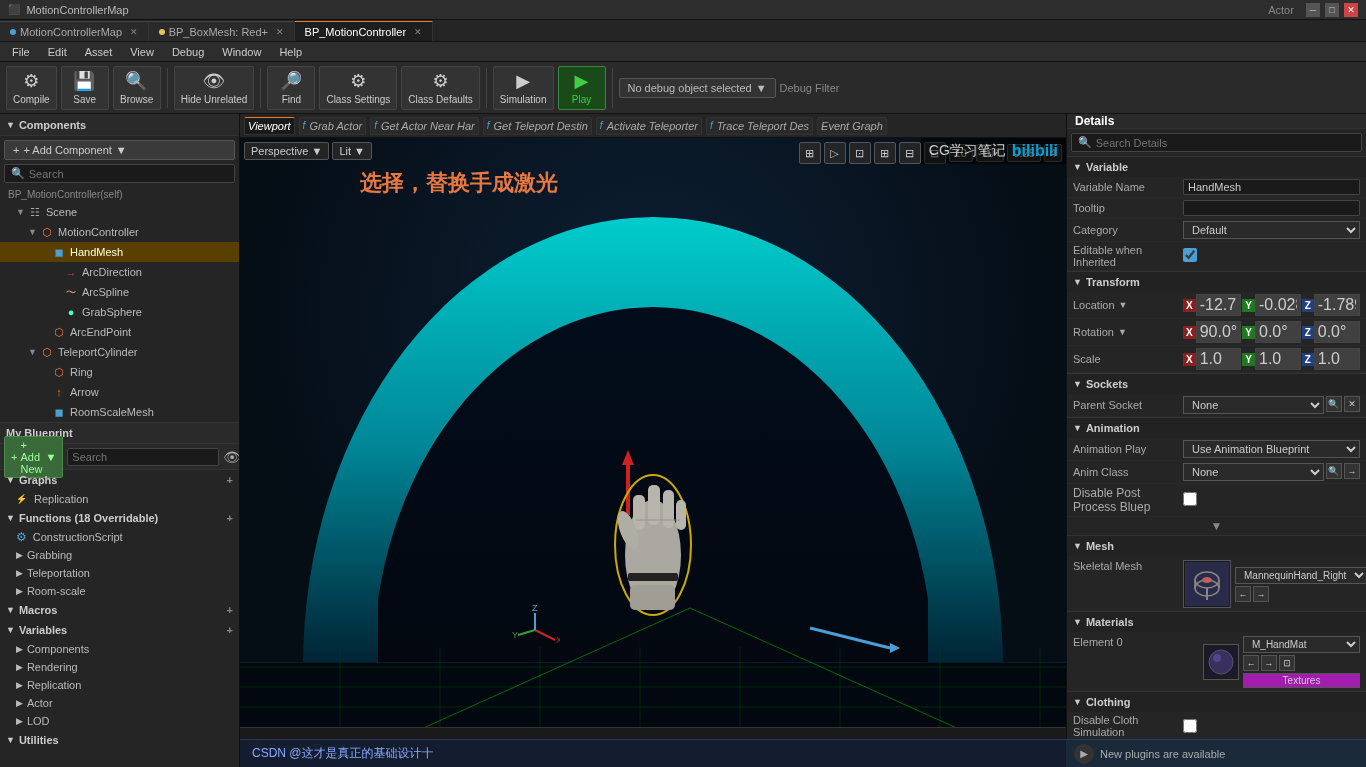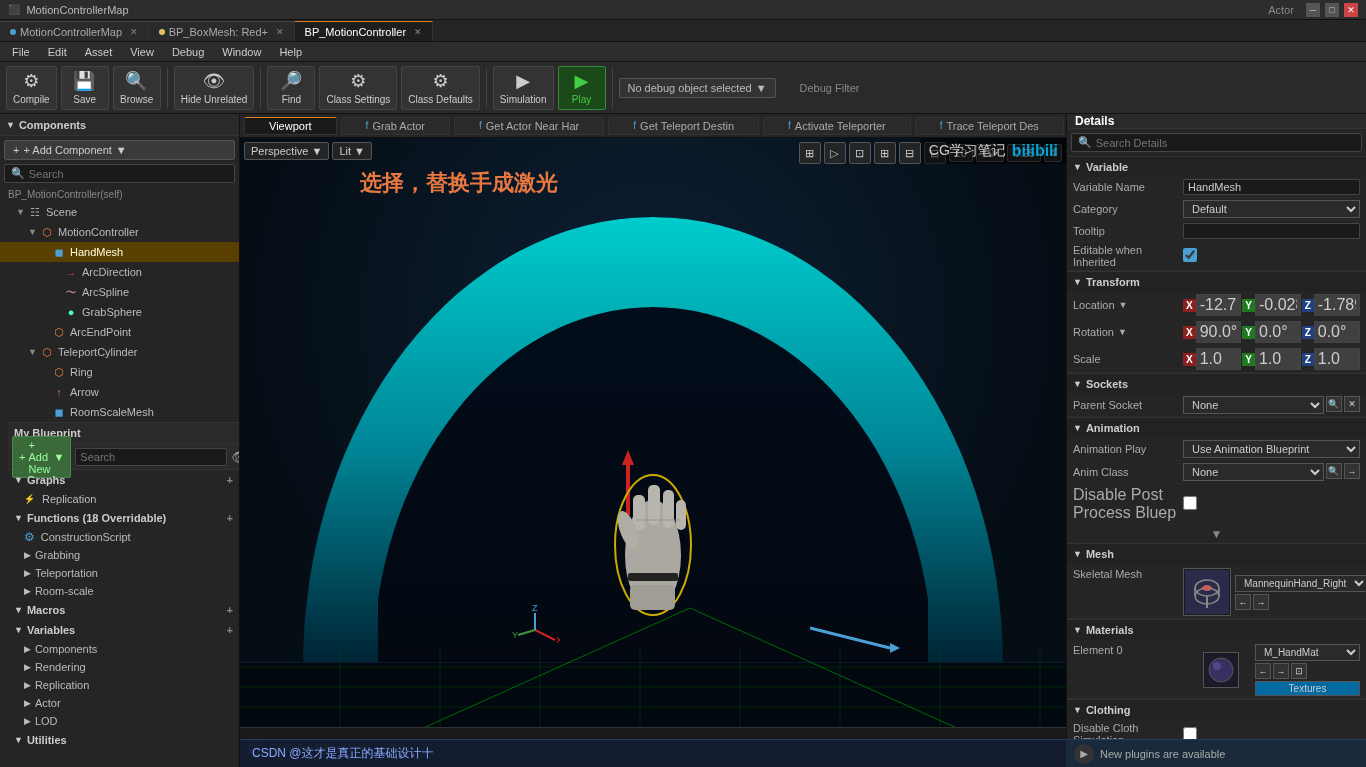--- a/index.html
+++ b/index.html
@@ -49,21 +49,21 @@
     .tree-icon { width: 14px; height: 14px; margin-right: 4px; flex-shrink: 0; display: flex; align-items: center; justify-content: center; }
     .tree-icon.mesh { color: #4a9fd4; }
     .tree-icon.arrow-comp { color: #c44; }
     .tree-icon.sphere { color: #4fc; }
     .indent1 { padding-left: 16px; }
     .indent2 { padding-left: 28px; }
     .indent3 { padding-left: 40px; }
     .indent4 { padding-left: 52px; }
 
     
-    #blueprint-panel { flex: 1; overflow-y: auto; margin-left: 8px; }
+    #blueprint-panel { flex: 1; overflow-y: auto; }
     .bp-header { height: 22px; background: #2a2a2a; display: flex; align-items: center; padding: 0 6px; font-size: 11px; font-weight: bold; color: #ccc; border-bottom: 1px solid #333; border-top: 1px solid #333; }
     .bp-toolbar { height: 26px; display: flex; align-items: center; padding: 0 4px; gap: 4px; background: #2a2a2a; border-bottom: 1px solid #333; }
     .bp-toolbar .add-new-btn { display: flex; align-items: center; gap: 3px; padding: 2px 6px; background: #3a6a3a; border: 1px solid #4a8a4a; border-radius: 2px; cursor: pointer; color: #9f9; font-size: 11px; }
     .bp-toolbar input { flex: 1; background: #1a1a1a; border: 1px solid #444; color: #ccc; padding: 2px 4px; font-size: 11px; outline: none; border-radius: 2px; }
 
     .section-header { display: flex; align-items: center; padding: 2px 6px; font-size: 11px; font-weight: bold; color: #ccc; cursor: pointer; height: 20px; }
     .section-plus { margin-left: auto; color: #888; cursor: pointer; }
 
     .bp-item { display: flex; align-items: center; padding: 1px 6px 1px 16px; font-size: 11px; color: #bbb; height: 18px; cursor: pointer; }
     .bp-item .icon-circle { width: 10px; height: 10px; border-radius: 50%; margin-right: 6px; flex-shrink: 0; }
@@ -92,29 +92,29 @@
     .xyz-label { font-size: 10px; font-weight: bold; padding: 1px 3px; color: #fff; }
     .xyz-label.x { background: #8b2020; }
     .xyz-label.y { background: #207820; }
     .xyz-label.z { background: #204080; }
     .xyz-input { background: #404040; border: 1px solid #444; color: #ccc; font-size: 16px; padding: 1px 3px; width: 100%; outline: none; }
 
     .mesh-preview { width: 48px; height: 48px; background: #1a1a1a; border: 1px solid #555; display: flex; align-items: center; justify-content: center; overflow: hidden; flex-shrink: 0; }
     .mesh-name-select { background: #2a2a2a; border: 1px solid #555; color: #ccc; font-size: 10px; flex: 1; padding: 1px 4px; }
     .icon-btn { width: 16px; height: 16px; background: #333; border: 1px solid #555; cursor: pointer; display: flex; align-items: center; justify-content: center; font-size: 9px; color: #ccc; }
 
-    .materials-row { display: flex; align-items: center; gap: 16px; padding-left: 20px; }
+    .materials-row { display: flex; align-items: center; gap: 4px; padding-left: 20px; }
     .mat-thumb { width: 36px; height: 36px; background: #1a1a1a; border: 1px solid #555; flex-shrink: 0; display: flex; align-items: center; justify-content: center; }
     .mat-controls { display: flex; flex-direction: column; gap: 2px; flex: 1; }
-    .textures-btn { background: #0369a1; border: 1px solid #555; color: #ccc; font-size: 10px; padding: 1px 4px; cursor: pointer; }
+    .textures-btn { background: #a21caf; border: 1px solid #555; color: #ccc; font-size: 10px; padding: 1px 4px; cursor: pointer; }
 
     
     #viewport-area { flex: 1; display: flex; flex-direction: column; background: #1a1a1a; overflow: hidden; }
     #viewport-tabs { height: 24px; background: #252525; display: flex; align-items: center; padding: 0 4px; gap: 4px; border-bottom: 1px solid #111; overflow-x: auto; }
-    .vp-tab { padding: 2px 24px; font-size: 11px; cursor: pointer; color: #aaa; background: #2a2a2a; border: 1px solid #333; border-radius: 2px 2px 0 0; display: flex; align-items: center; gap: 4px; white-space: nowrap; }
+    .vp-tab { padding: 2px 3px; font-size: 11px; cursor: pointer; color: #aaa; background: #2a2a2a; border: 1px solid #333; border-radius: 2px 2px 0 0; display: flex; align-items: center; gap: 4px; white-space: nowrap; font-style: italic; }
     .vp-tab .f-icon { color: #4a9fd4; font-size: 10px; }
 
     #viewport-3d { flex: 1; position: relative; background: radial-gradient(ellipse at center, #0a1a2a 0%, #050d15 100%); overflow: hidden; }
 
     
     .vp-toolbar { position: absolute; top: 4px; left: 4px; display: flex; gap: 3px; }
     .vp-tb-btn { background: rgba(40,40,40,0.85); border: 1px solid #555; color: #ccc; padding: 2px 6px; font-size: 11px; cursor: pointer; border-radius: 2px; display: flex; align-items: center; gap: 3px; }
     .vp-toolbar-right { position: absolute; top: 4px; right: 4px; display: flex; gap: 3px; align-items: center; }
     .vp-tb-icon { background: rgba(40,40,40,0.85); border: 1px solid #555; color: #ccc; width: 22px; height: 22px; cursor: pointer; border-radius: 2px; display: flex; align-items: center; justify-content: center; font-size: 11px; }
     .vp-num { background: rgba(40,40,40,0.85); border: 1px solid #555; color: #ccc; padding: 2px 5px; font-size: 11px; border-radius: 2px; }
@@ -216,21 +216,21 @@
   </div>
   <div class="tb-btn" style="background:#1a4a1a; border-color:#3a8a3a;">
     <span class="icon" style="color:#4c4;">▶</span>
     <span style="color:#4c4;">Play</span>
   </div>
   <div class="tb-sep"></div>
   <div class="tb-btn-debug">
     <span>No debug object selected</span>
     <span>▼</span>
   </div>
-  <div style="margin-left:20px; font-size:11px; color:#888;">Debug Filter</div>
+  <div style="margin-left:0; font-size:11px; color:#888;">Debug Filter</div>
 </div>
 
 <div id="main">
 
   <div id="left-panel">
 
     <div id="components-panel">
       <div class="panel-header">
         <span class="expand-arrow">▼</span>
         <span>Components</span>
@@ -548,31 +548,31 @@
         <span class="arrow">▼</span>
         <span>Variable</span>
       </div>
       <div class="detail-row">
         <span class="detail-label">Variable Name</span>
         <div class="detail-value">
           <input type="text" class="detail-input" value="HandMesh" style="">
         </div>
       </div>
       <div class="detail-row">
+        <span class="detail-label">Tooltip</span>
+        <div class="detail-value">
+          <input type="text" class="detail-input" style="">
+        </div>
+      </div>
+      <div class="detail-row">
         <span class="detail-label">Category</span>
         <div class="detail-value">
           <select class="detail-select">
             <option>Default</option>
           </select>
-        </div>
-      </div>
-      <div class="detail-row">
-        <span class="detail-label">Tooltip</span>
-        <div class="detail-value">
-          <input type="text" class="detail-input" style="">
         </div>
       </div>
       <div class="detail-row">
         <span class="detail-label">Editable when Inherited</span>
         <div class="detail-value">
           <input type="checkbox" class="detail-checkbox" checked="" style="">
         </div>
       </div>
     </div>
 
@@ -674,21 +674,21 @@
         <span class="detail-label">Anim Class</span>
         <div class="detail-value" style="display:flex; gap:2px;">
           <select class="detail-select" style="flex:1;">
             <option>None</option>
           </select>
           <button class="icon-btn">🔍</button>
           <button class="icon-btn">→</button>
         </div>
       </div>
       <div class="detail-row">
-        <span class="detail-label" style="font-size:16px;">Disable Post Process Bluep</span>
+        <span class="detail-label" style="font-size:12px;">Disable Post Process Bluep</span>
         <div class="detail-value">
           <input type="checkbox" class="detail-checkbox" style="">
         </div>
       </div>
 
       <div style="display:flex; justify-content:center; padding:2px;">
         <span style="color:#888; font-size:12px;">▼</span>
       </div>
     </div>
 

